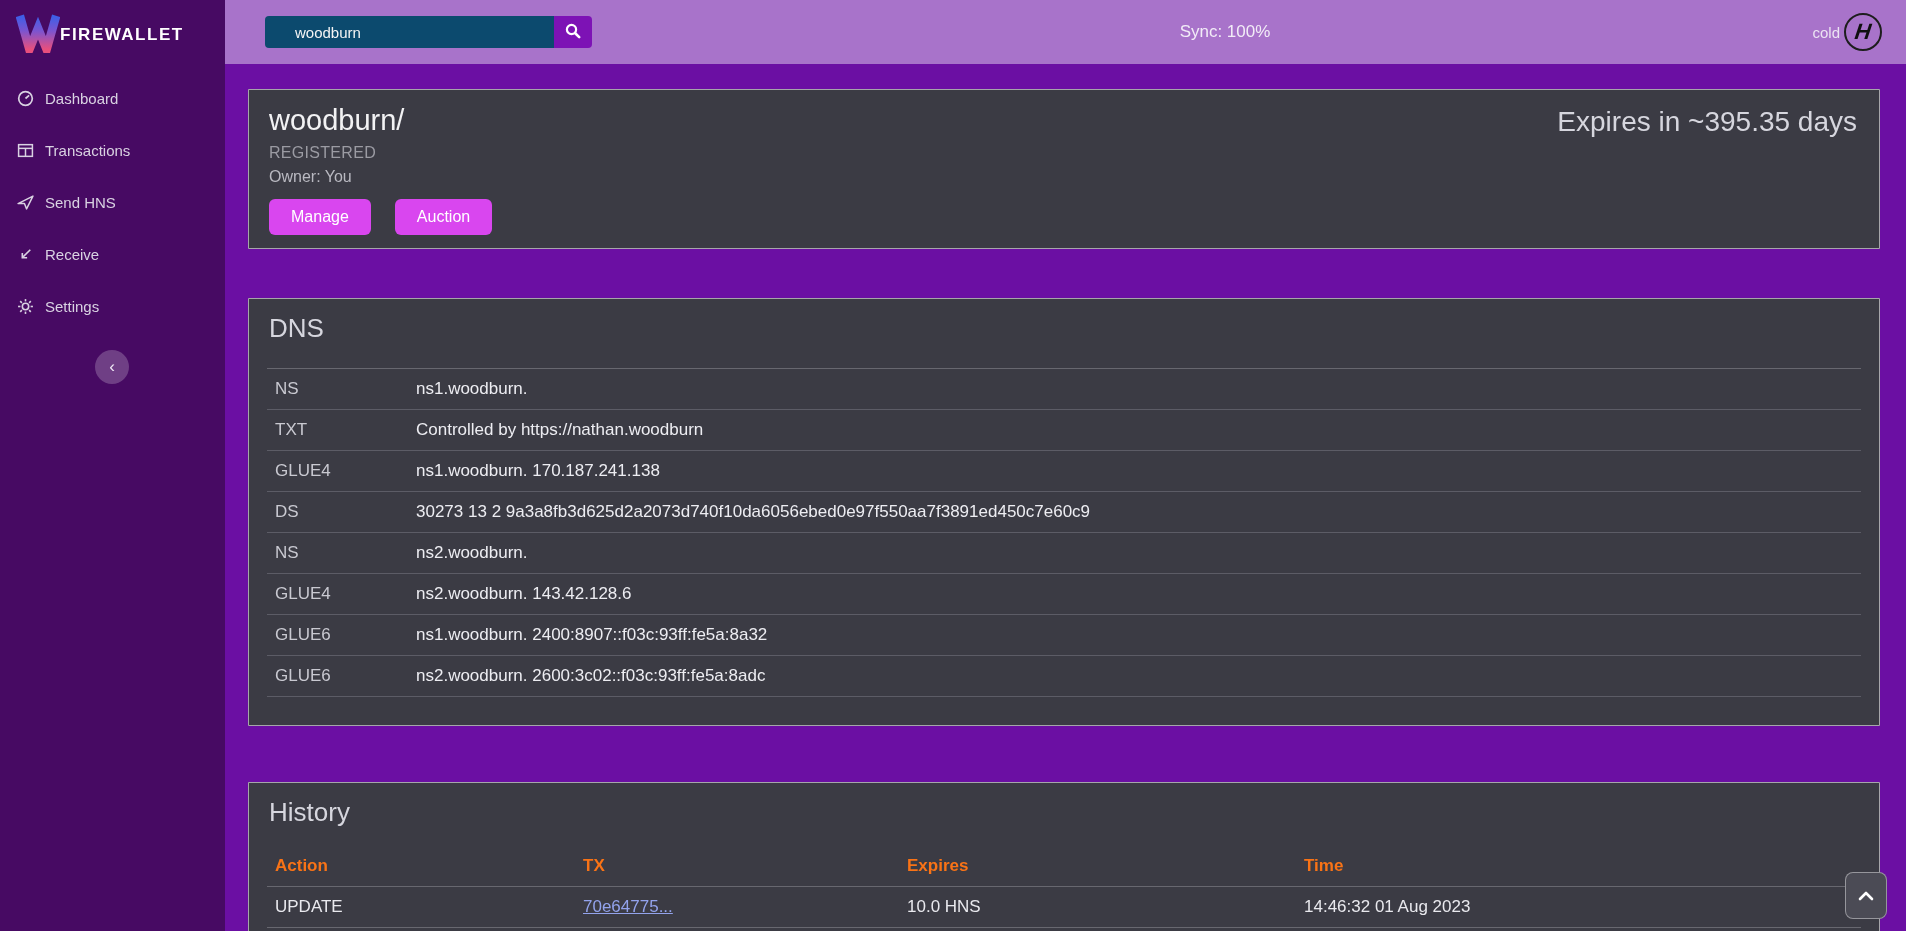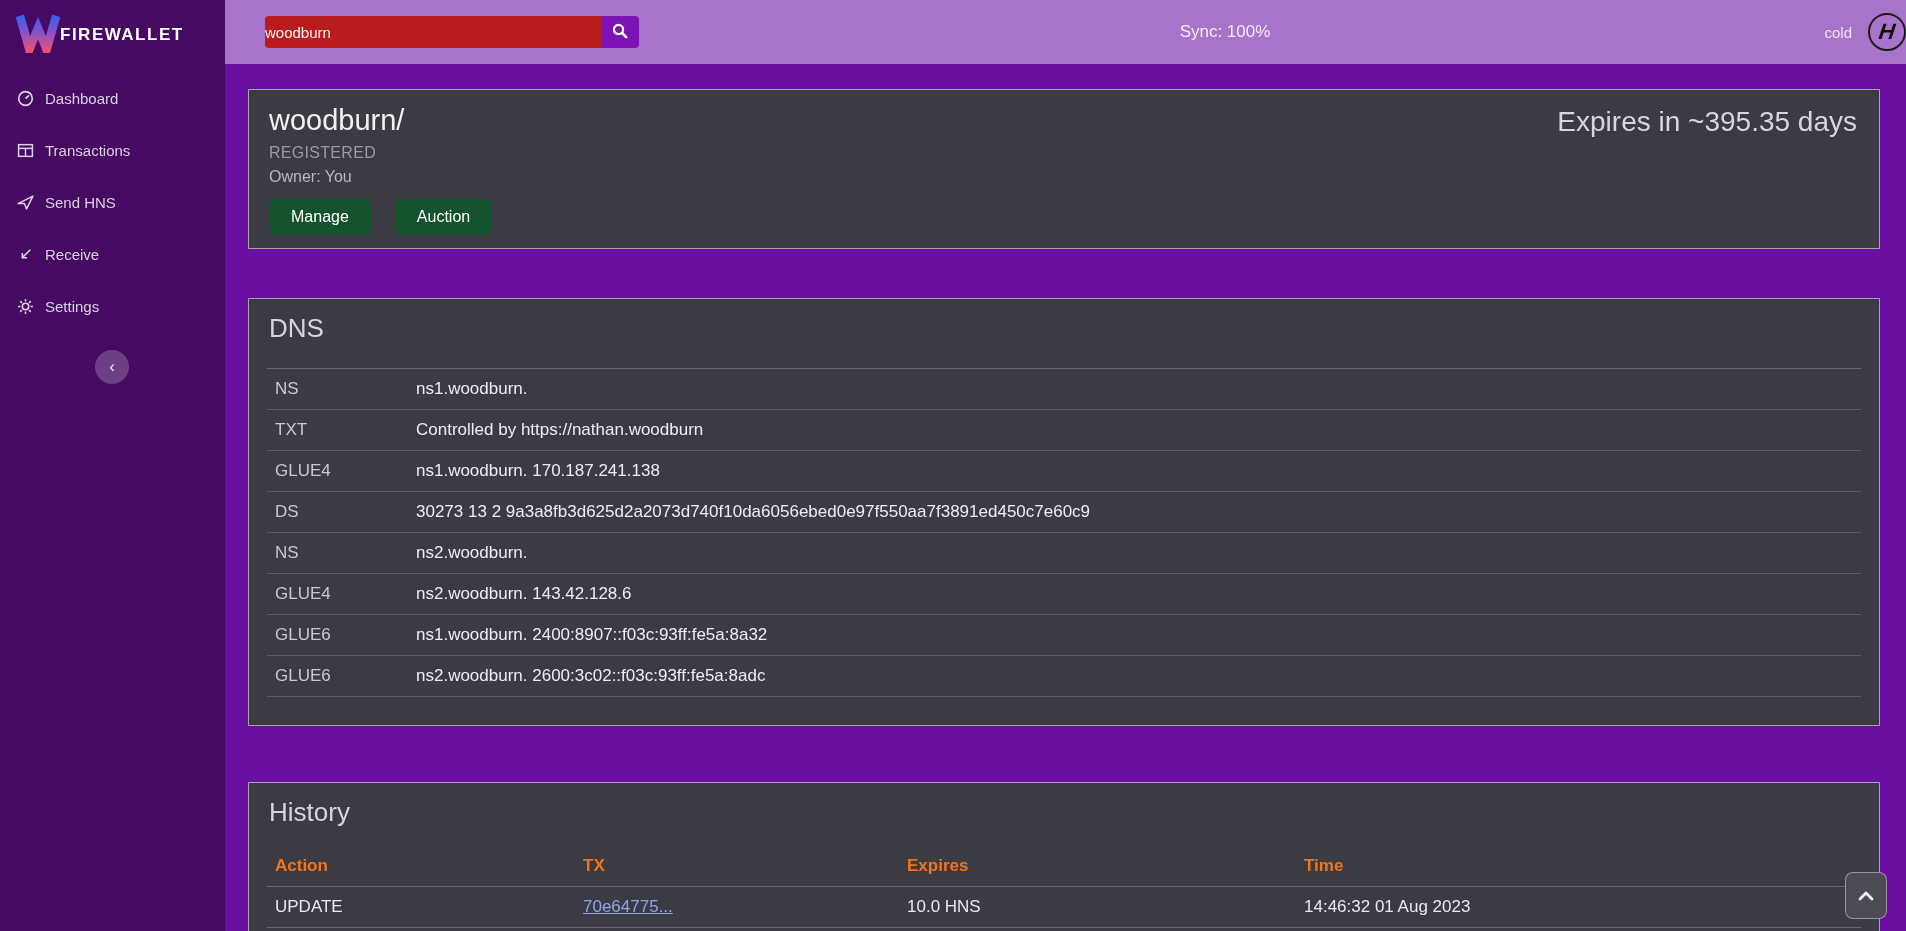--- a/index.html
+++ b/index.html
@@ -19,44 +19,44 @@
               color:#d9d2e2; font-size:15px; cursor:pointer; }
   .nav-icon { width:17px; height:17px; display:flex; align-items:center; justify-content:center; }
   .collapse-btn { position:absolute; left:95px; top:350px; width:34px; height:34px; border-radius:50%;
                   background:rgba(255,255,255,.22); color:#efe9f5; display:flex; align-items:center;
                   justify-content:center; font-size:17px; cursor:pointer; }
 
   
   .topbar { position:fixed; left:225px; top:0; width:1681px; height:64px; background:#a873ca;
             display:flex; align-items:center; z-index:15; }
   .search-group { display:flex; margin-left:40px; height:32px; }
-  .search-input { width:336px; height:32px; background:#b91c1c; border:none; outline:none;
-                  border-radius:4px 0 0 4px; color:#f5f5f5; padding:0 0; font-size:15px;
+  .search-input { width:289px; height:32px; background:#0c4a6e; border:none; outline:none;
+                  border-radius:4px 0 0 4px; color:#f5f5f5; padding:0 30px; font-size:15px;
                   font-family:"Liberation Sans",sans-serif; }
   .search-btn { width:38px; height:32px; background:#7d12b5; border:none; border-radius:0 4px 4px 0;
                 display:flex; align-items:center; justify-content:center; cursor:pointer; }
   .sync { position:absolute; left:1000px; transform:translateX(-50%); color:#f2ecf7; font-size:17px; }
-  .wallet { margin-left:auto; display:flex; align-items:center; gap:16px; 
+  .wallet { margin-left:auto; display:flex; align-items:center; gap:4px; padding-right:24px;
             color:#ece4f3; font-size:15px; cursor:pointer; }
   .hns-logo { width:38px; height:38px; border-radius:50%; border:2px solid #1d1d1d;
               display:flex; align-items:center; justify-content:center; }
   .hns-h { color:#101010; font-weight:bold; font-style:italic; font-size:22px;
            transform:skewX(-8deg); line-height:1; }
 
   
   .content { position:absolute; left:225px; top:64px; width:1681px; }
   .card { margin-left:23px; margin-right:26px; background:#3b3b44;
           border:1px solid rgba(255,255,255,.55); border-radius:1px; }
 
   .domain-card { margin-top:25px; height:160px; position:relative; padding:12px 20px; }
   .domain-title { font-size:29px; color:#f2f2f4; line-height:1.25; }
   .status { font-size:16px; color:#9b9ba3; margin-top:6px; letter-spacing:.3px; }
   .owner { font-size:16px; color:#b9b9c1; margin-top:6px; }
   .btn-row { margin-top:13px; display:flex; gap:24px; }
-  .btn { background:#14532d; color:#fff; border:none; border-radius:6px; font-size:16px;
+  .btn { background:#d946ef; color:#fff; border:none; border-radius:6px; font-size:16px;
          padding:0 22px; height:36px; cursor:pointer; font-family:"Liberation Sans",sans-serif; }
   .expires { position:absolute; top:16px; right:22px; font-size:28px; color:#d6d6de; }
 
   .dns-card { margin-top:49px; height:428px; padding-top:14px; }
   .section-title { font-size:26px; color:#d6d6de; padding:0 20px; }
   .dns-table { margin:24px 18px 0 18px; border-top:1px solid #67676f; }
   .dns-row { display:grid; grid-template-columns:141px auto; height:41px; align-items:center;
              border-bottom:1px solid #5c5c66; padding-left:8px; font-size:17px; }
   .dns-type { color:#c9c9d1; }
   .dns-value { color:#ededf2; }

